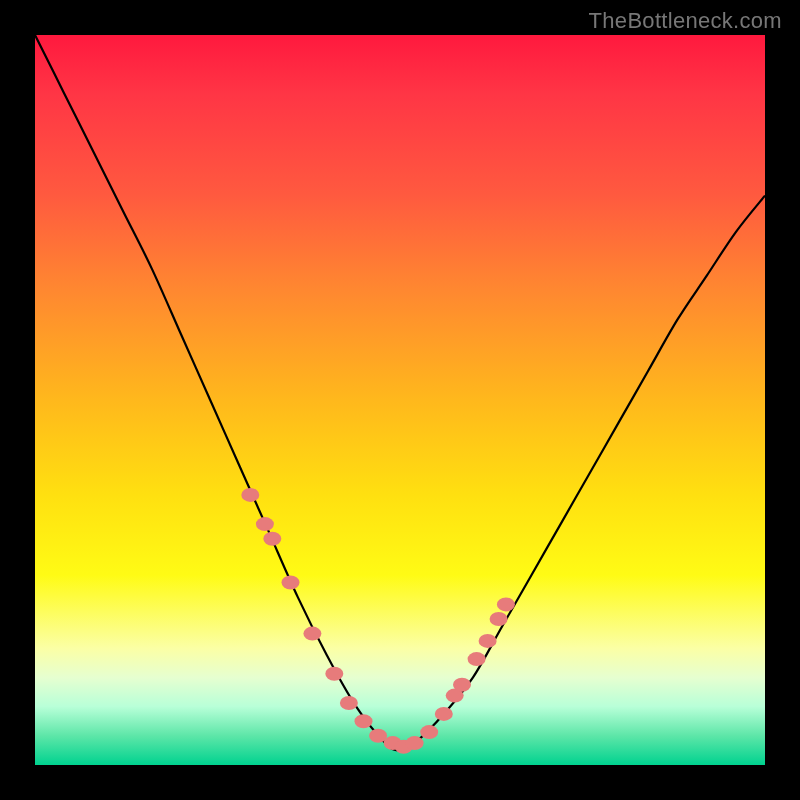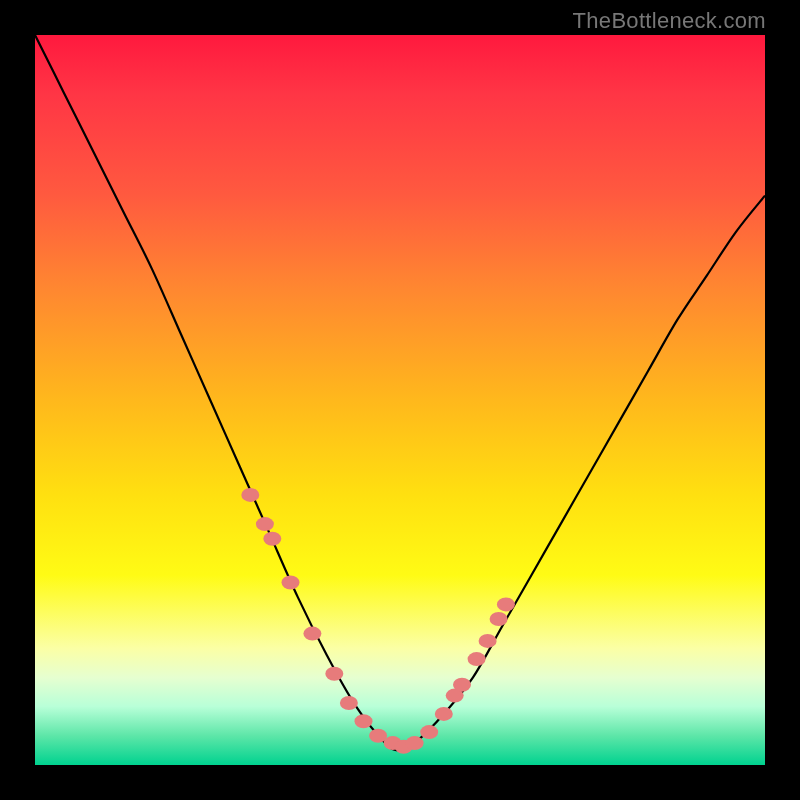--- a/index.html
+++ b/index.html
@@ -34,21 +34,21 @@
       #fbffa5 84%,
       #e6ffd0 88%,
       #b8ffd8 92%,
       #5de6a8 96%,
       #00d28f 100%
     );
   }
   .watermark {
     position: absolute;
     top: 8px;
-    right: 34px;
+    right: 18px;
     color: #777;
     font-size: 22px;
     font-weight: 500;
     letter-spacing: 0.3px;
   }
   svg.curve {
     position: absolute;
     left: 0;
     top: 0;
     width: 730px;

